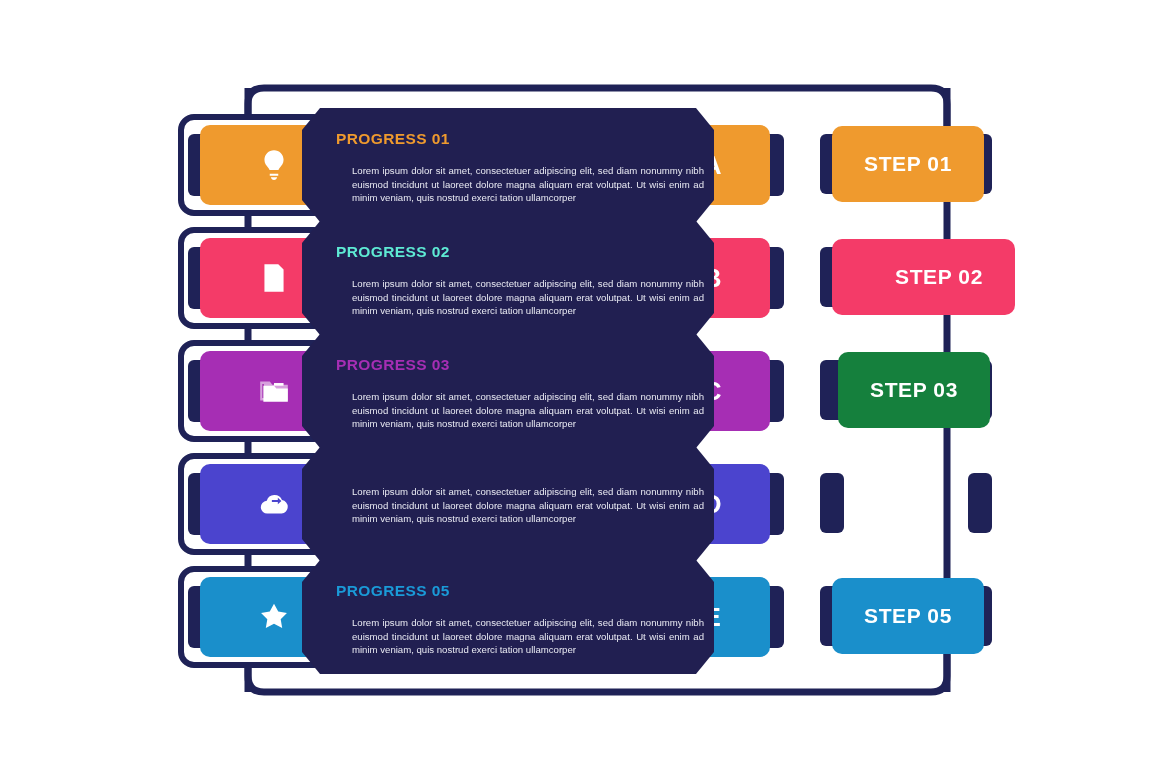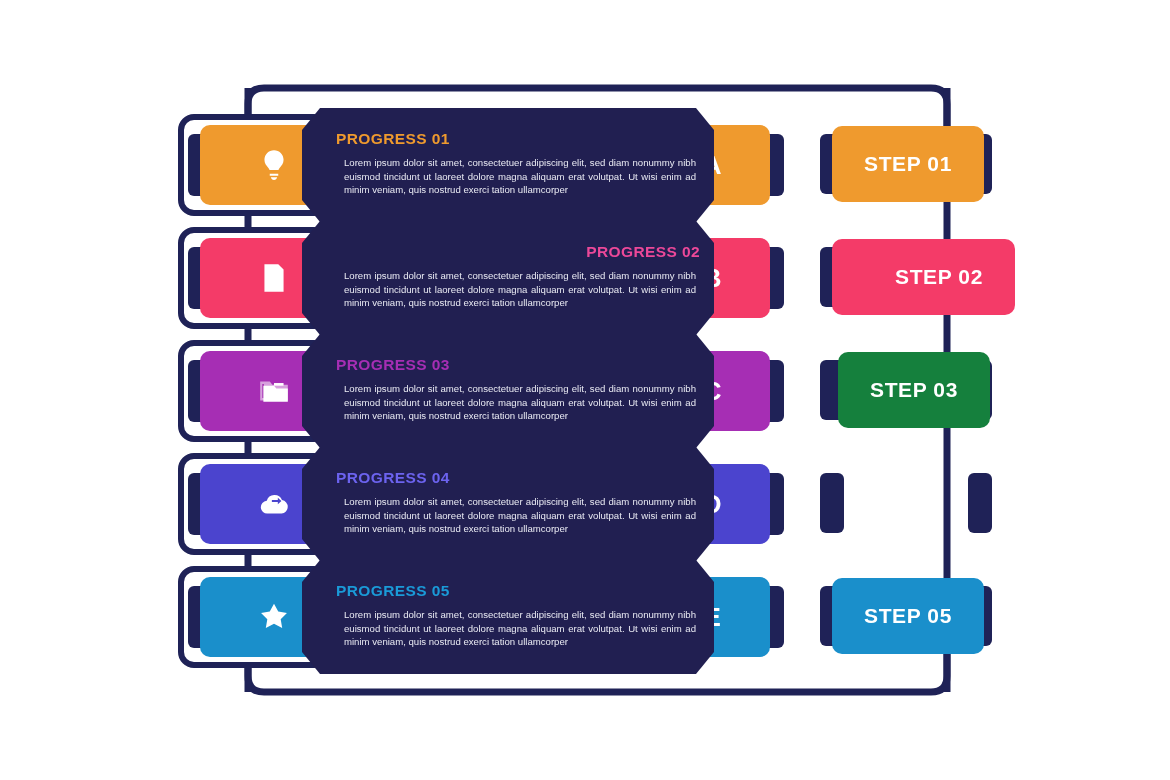--- a/index.html
+++ b/index.html
@@ -140,21 +140,21 @@
   .panel-title {
     font-size: 15.5px;
     font-weight: bold;
     letter-spacing: 0.4px;
     margin: 0 0 5px 0;
   }
   .panel-body {
     color: #e9eaf3;
     font-size: 9.6px;
     line-height: 1.42;
-    margin: 8px;
+    margin: 16px;
     width: 352px;
     text-align: justify;
   }
 
   
   .step {
     position: absolute;
     left: 0;
     width: 1170px;
     height: 114px;
@@ -237,21 +237,21 @@
             <path fill="#fff" d="M7 3h13l5 5v21H7V3zm4 8h11v2.2H11V11zm0 5h11v2.2H11V16zm0 5h11v2.2H11V21z"></path>
           </svg>
       </span>
     </div>
     <div class="letter-tab"></div>
     <div class="letter-block" style="background:#f43b68;">
       <span class="letter">B</span>
     </div>
     <div class="panel">
       <div class="panel-inner">
-        <div class="panel-title" style="color:#ec4899;text-align:right;">PROGRESS 02</div>
+        <div class="panel-title" style="color:#5eead4;">PROGRESS 02</div>
         <p class="panel-body">Lorem ipsum dolor sit amet, consectetuer adipiscing elit, sed diam nonummy nibh euismod tincidunt ut laoreet dolore magna aliquam erat volutpat. Ut wisi enim ad minim veniam, quis nostrud exerci tation ullamcorper</p>
       </div>
     </div>
   </div>
 
   <div class="row" style="top:334px;">
     <div class="icon-frame"></div>
     <div class="icon-tab"></div>
     <div class="icon-block" style="background:#a62eb4;">
       <span>
@@ -284,21 +284,20 @@
             <path fill="#4b44ce" d="M14 12.2h5.6v-2l3.4 3-3.4 3v-2H14v-2z"></path>
           </svg>
       </span>
     </div>
     <div class="letter-tab"></div>
     <div class="letter-block" style="background:#4b44ce;">
       <span class="letter">D</span>
     </div>
     <div class="panel">
       <div class="panel-inner">
-        <div class="panel-title" style="color:#6c63ef;">PROGRESS 04</div>
         <p class="panel-body">Lorem ipsum dolor sit amet, consectetuer adipiscing elit, sed diam nonummy nibh euismod tincidunt ut laoreet dolore magna aliquam erat volutpat. Ut wisi enim ad minim veniam, quis nostrud exerci tation ullamcorper</p>
       </div>
     </div>
   </div>
 
   <div class="row" style="top:560px;">
     <div class="icon-frame"></div>
     <div class="icon-tab"></div>
     <div class="icon-block" style="background:#1a8fcb;">
       <span>

